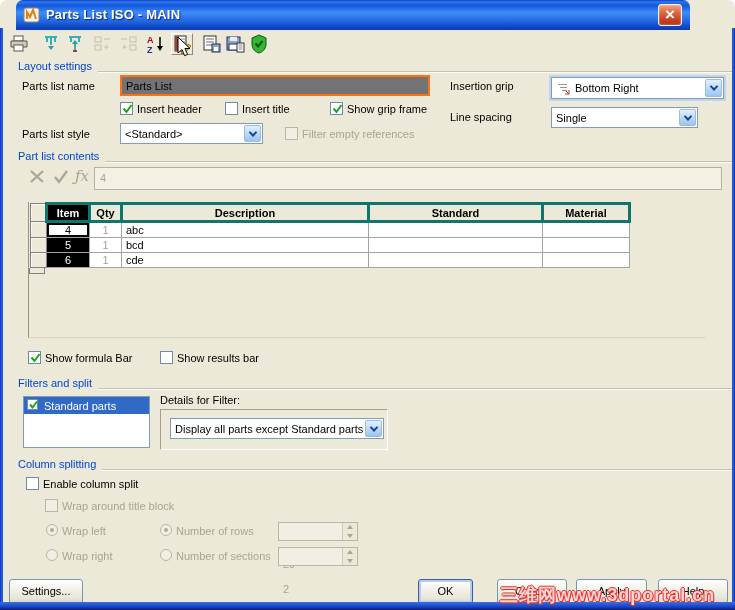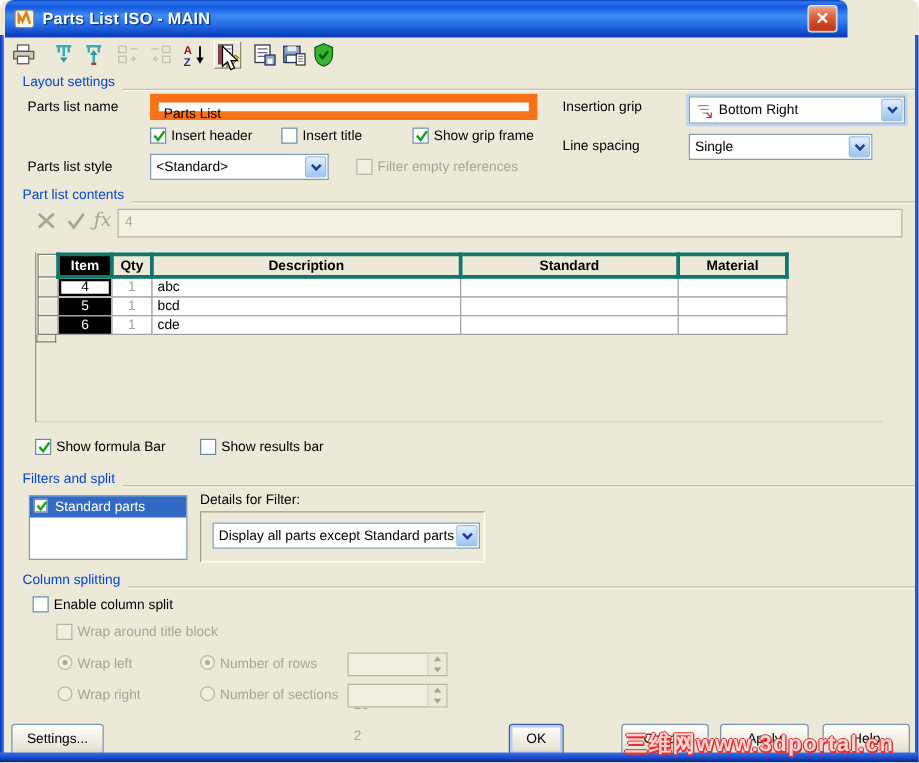--- a/index.html
+++ b/index.html
@@ -3,21 +3,21 @@
 <meta charset="utf-8">
 <style>
   * { box-sizing: border-box; }
   html,body { margin:0; padding:0; background:#fff; }
   body { font-family:"Liberation Sans","DejaVu Sans",sans-serif; font-size:11px; color:#000; }
 
   .window { position:relative; width:735px; height:610px; background:#ECE9D8;
             border-radius:7px 7px 0 0; overflow:hidden; }
 
   
-  .titlebar { position:absolute; left:4px; top:0; width:674px; height:30px; z-index:50;
+  .titlebar { position:absolute; left:16px; top:0; width:674px; height:30px; z-index:50;
     background:linear-gradient(180deg,#0A3DBF 0%,#2E78EC 6%,#1257DE 18%,#3E8CF5 42%,#2368E4 70%,#0C44C0 92%,#0A3AB0 100%);
     border-radius:7px 7px 0 0; }
   .frame-left  { position:absolute; left:0; top:28px; bottom:0; width:3px; z-index:45;
     background:linear-gradient(90deg,#0831B5,#2563E2 60%,#1B50CE); }
   .frame-right { position:absolute; right:0; top:28px; bottom:0; width:3px; z-index:45;
     background:linear-gradient(270deg,#0831B5,#2563E2 60%,#1B50CE); }
   .frame-bottom{ position:absolute; left:0; right:0; bottom:0; height:8px; z-index:45;
     background:linear-gradient(180deg,#3A6FE8,#1B47C8 55%,#0A1C78); }
 
   .title-icon { position:absolute; left:7px; top:6px; }
@@ -36,21 +36,21 @@
 
   
   .sect { position:absolute; left:18px; width:719px; display:flex; align-items:flex-end; height:13px; }
   .sect-label { color:#0046D5; white-space:nowrap; }
   .sect-line { flex:1; height:1px; background:#C6C2AC; box-shadow:0 1px 0 rgba(255,255,255,.8); margin-left:6px; }
 
   .lbl { position:absolute; white-space:nowrap; }
   .lbl.dis { color:#A9A595; }
 
   
-  .textinput { position:absolute; background:#ffffff; border:7px solid #f97316; padding:3px 4px 0 4px; }
+  .textinput { position:absolute; background:#737373; border:2px solid #f97316; padding:3px 4px 0 4px; }
   .combo { position:absolute; background:#fff; border:1px solid #7F9DB9; display:flex; align-items:center; }
   .combo-text { flex:1; padding-left:4px; white-space:nowrap; overflow:hidden; display:flex; align-items:center; gap:4px; }
   .combo-btn { width:17px; align-self:stretch; margin:1px; border-radius:2px;
     background:linear-gradient(180deg,#E2F0FD 0%,#BFDDFA 45%,#9CC5F0 100%);
     border:1px solid #9EBBDD; display:flex; align-items:center; justify-content:center; }
   .chev { width:6px; height:6px; border-right:2px solid #1C3C9C; border-bottom:2px solid #1C3C9C;
     transform:rotate(45deg) translate(-1px,-1px); }
   .combo.focused { outline:2px solid #BDD4F2; }
 
   
@@ -409,20 +409,20 @@
       <span>
           <i class="tri-up"></i>
         </span>
       <span>
           <i class="tri-dn"></i>
         </span>
     </span>
   </div>
 
   <div class="btn" style="left:9px;top:579px;width:74px">Settings...</div>
-  <div class="btn focused" style="left:407px;top:579px;width:44px">OK</div>
+  <div class="btn focused" style="left:418px;top:579px;width:55px">OK</div>
   <div class="btn" style="left:497px;top:579px;width:70px">Cancel</div>
   <div class="btn" style="left:576px;top:579px;width:71px">Apply</div>
   <div class="btn" style="left:658px;top:579px;width:70px">Help</div>
 
   <div class="watermark">三维网www.3dportal.cn</div>
 
 </div>
 
 </body></html>

